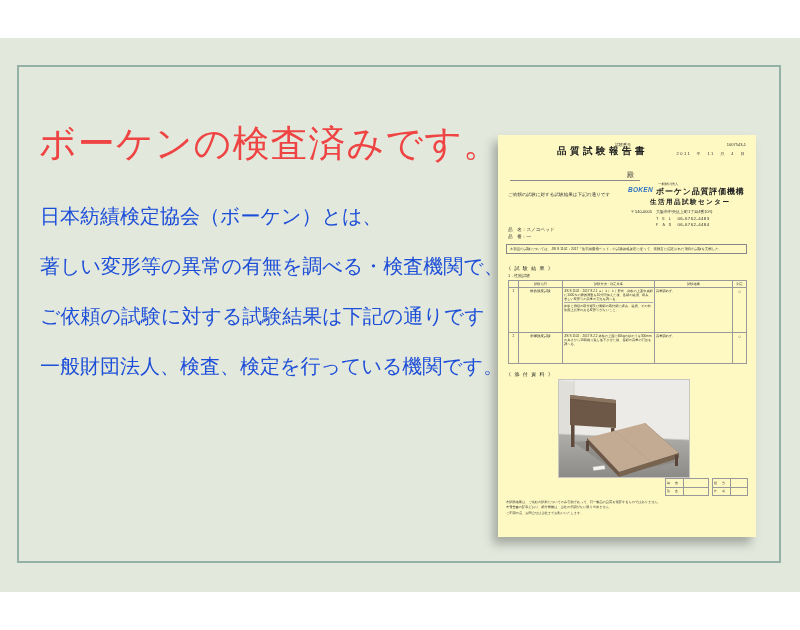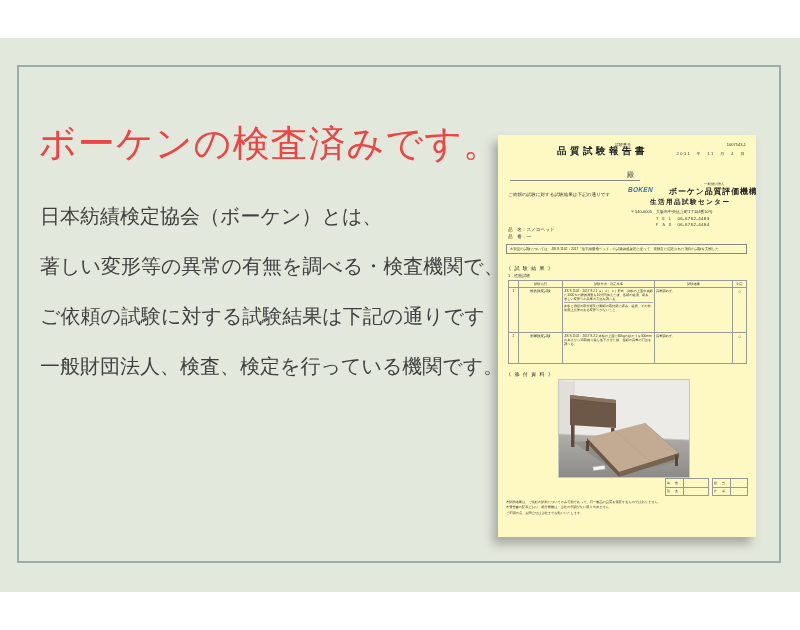--- a/index.html
+++ b/index.html
@@ -11,21 +11,21 @@
 
   .panel { position:absolute; left:0; top:38px; width:800px; height:554px; background:#e3e8dc; }
   .frame { position:absolute; left:17px; top:65px; width:760px; height:494px;
            border:2px solid #94b1a8; }
 
   .title { position:absolute; left:39px; top:119px;
            font-family:"Liberation Serif","DejaVu Serif",serif;
            font-size:37px; color:#ef4444; letter-spacing:1px; white-space:nowrap; }
 
   .body-lines { position:absolute; left:40px; top:191px; }
-  .body-lines .bline { font-size:20px; color:#404040; height:50px; line-height:50px;
+  .body-lines .bline { font-size:20px; color:#1d4ed8; height:50px; line-height:50px;
                        white-space:nowrap; }
 
   
   .paper { position:absolute; left:498px; top:135px; width:258px; height:402px;
            background:#fef9c3; box-shadow:-5px 7px 9px rgba(90,95,90,0.45);
            color:#3a3a3a; overflow:hidden; }
   .paper * { box-sizing:border-box; }
 
   .doc-meta { position:absolute; left:117px; top:7px; width:131px; display:flex;
               justify-content:space-between; font-size:4px; color:#333; }
@@ -34,21 +34,21 @@
                letter-spacing:3.5px; color:#222; white-space:nowrap; }
   .addressee { position:absolute; left:12px; top:31px; width:130px; height:15px;
                border-bottom:1px solid #8a8a8a; font-size:7px; text-align:right;
                padding-right:6px; line-height:17px; color:#333; }
   .greeting { position:absolute; left:10px; top:57px; font-size:4.6px; color:#333; white-space:nowrap; }
 
   .org { position:absolute; left:130px; top:47px; width:126px; }
   .org-row { display:flex; align-items:flex-start; }
   .logo { font-size:6.5px; font-weight:bold; font-style:italic; color:#2f72c0;
           letter-spacing:0.3px; margin-top:4px; }
-  .org-names { margin-left:16px;text-align:center; }
+  .org-names { margin-left:3px; }
   .org-type { font-size:3.4px; color:#333; margin-left:2px; }
   .org-name { font-size:8px; font-weight:bold; letter-spacing:0.8px; color:#222; white-space:nowrap; }
   .center-name { font-size:6.6px; font-weight:bold; letter-spacing:1.4px; margin:1px 0 0 22px;
                  color:#222; white-space:nowrap; }
   .org-address { font-size:4px; margin:2px 0 0 3px; color:#333; white-space:nowrap; }
   .org-tel, .org-fax { font-size:4.4px; margin:1.5px 0 0 27px; letter-spacing:0.4px;
                        color:#333; white-space:nowrap; }
 
   .item-name { position:absolute; left:10px; top:92px; font-size:4.6px; color:#333; }
   .item-no   { position:absolute; left:10px; top:99px; font-size:4.6px; color:#333; }

